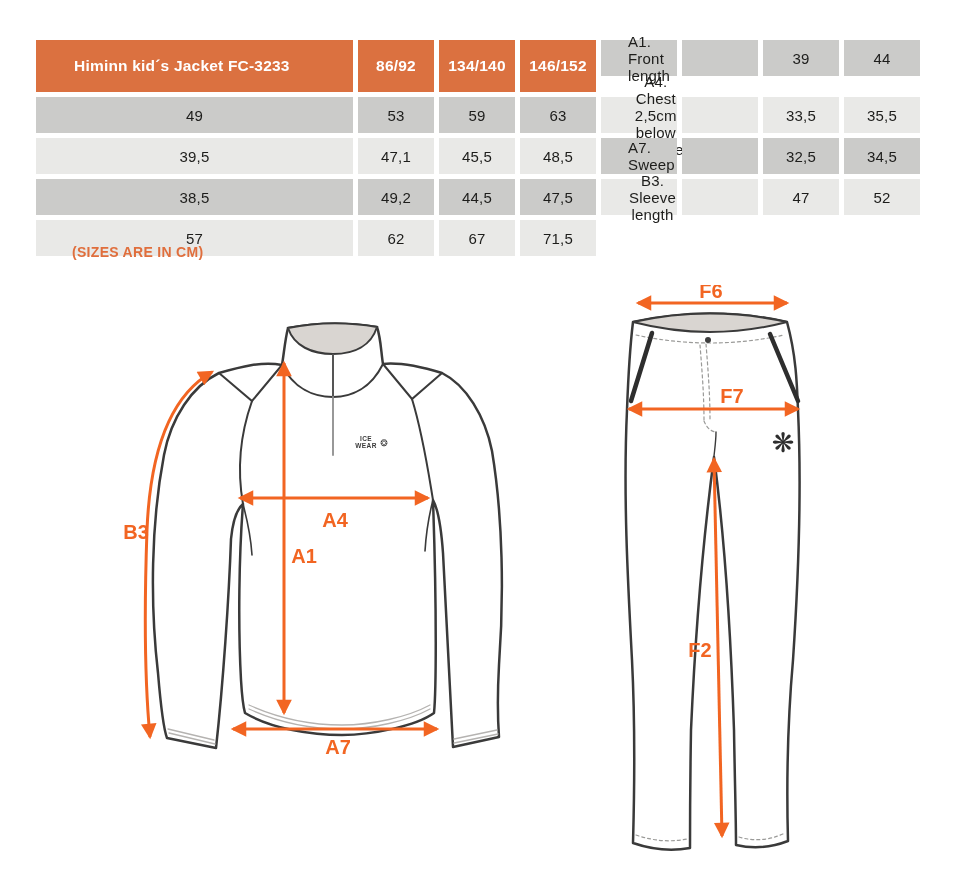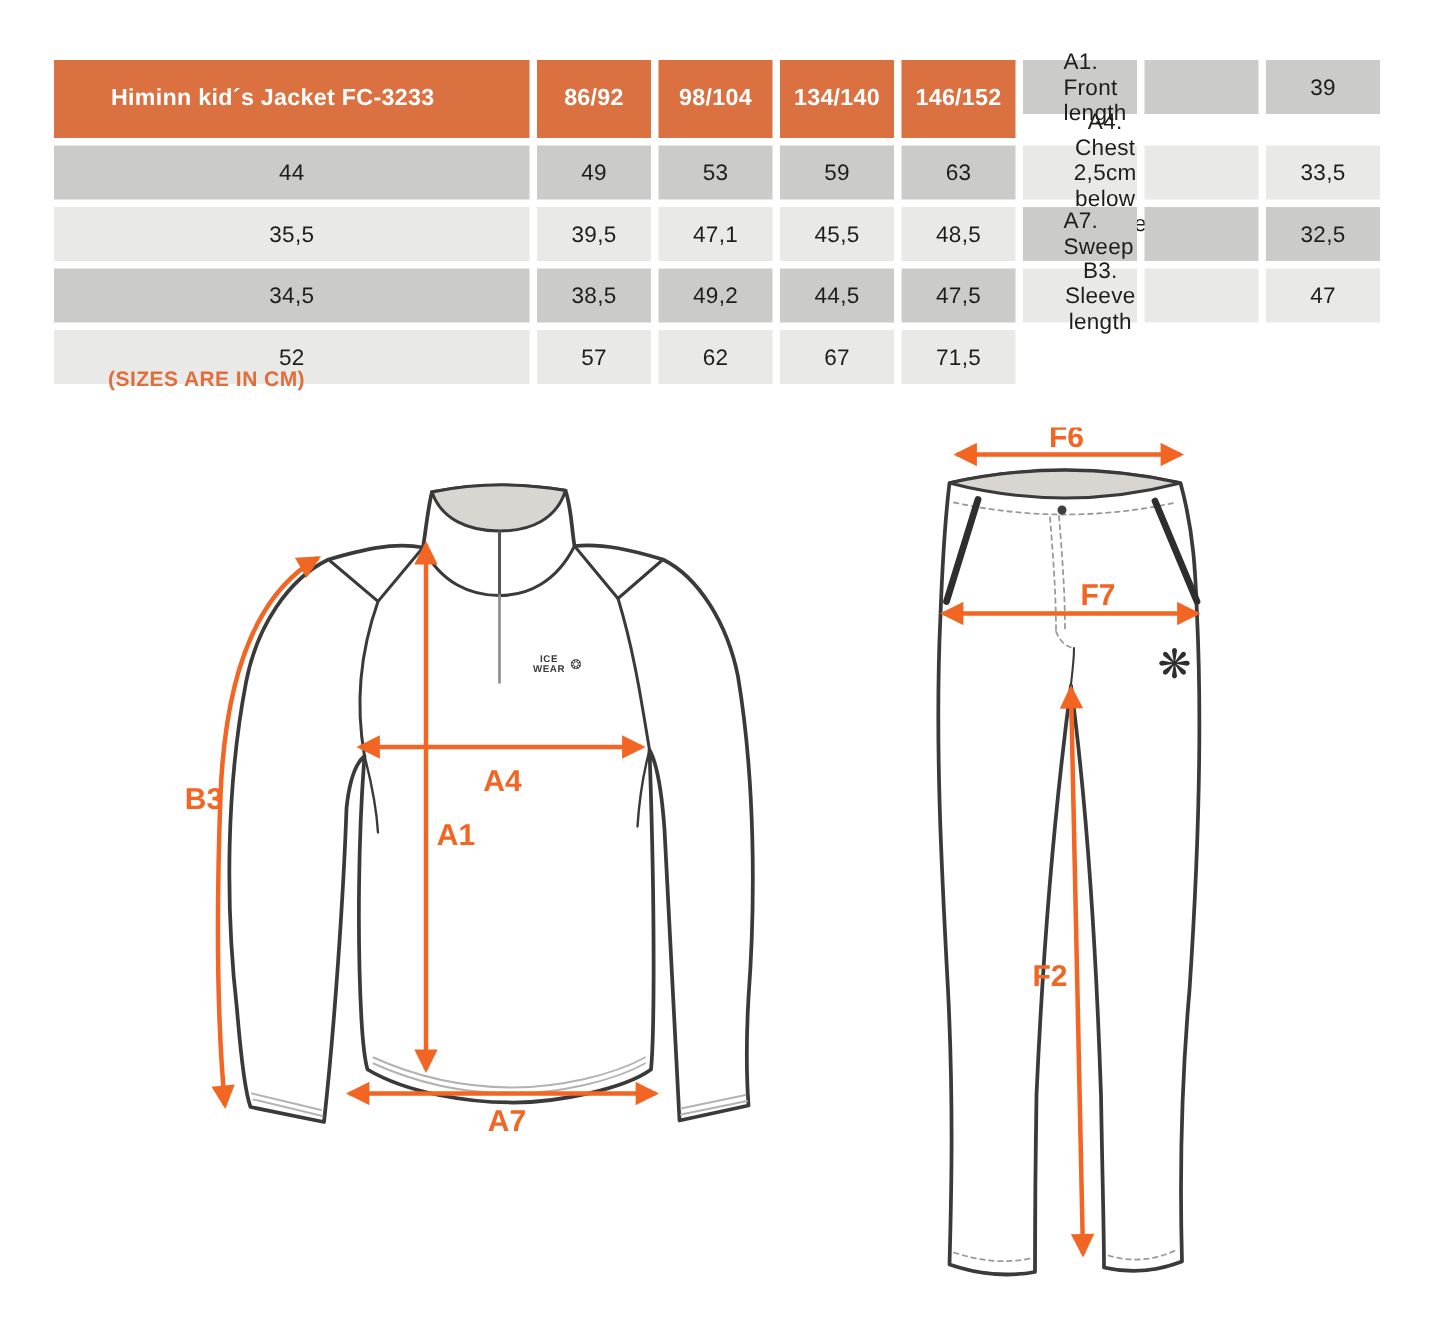--- a/index.html
+++ b/index.html
@@ -42,21 +42,20 @@
 </style>
 </head>
 <body>
 
 <div class="page">
 
   <div class="size-table">
 
     <div class="cell th label-col">Himinn kid´s Jacket FC-3233</div>
     <div class="cell th">86/92</div>
-    <div class="cell th">98/104</div>
     <div class="cell th">134/140</div>
     <div class="cell th">146/152</div>
 
     <div class="cell td label-col row-dark">A1. Front length</div>
     <div class="cell td row-dark"></div>
     <div class="cell td row-dark">39</div>
     <div class="cell td row-dark">44</div>
     <div class="cell td row-dark">49</div>
     <div class="cell td row-dark">53</div>
     <div class="cell td row-dark">59</div>

